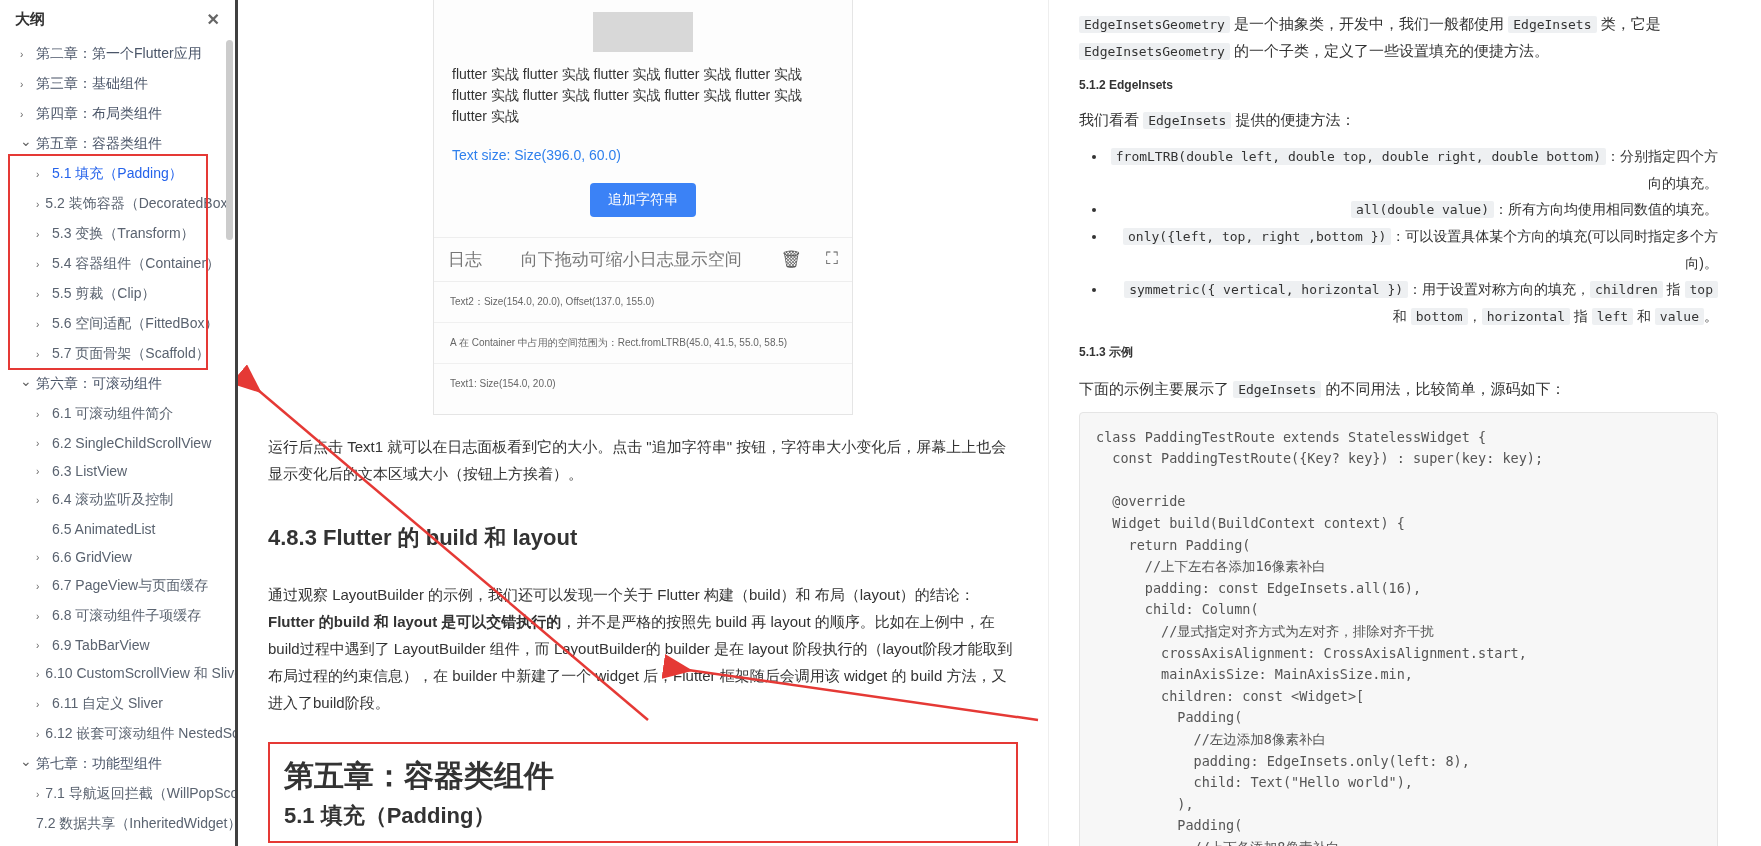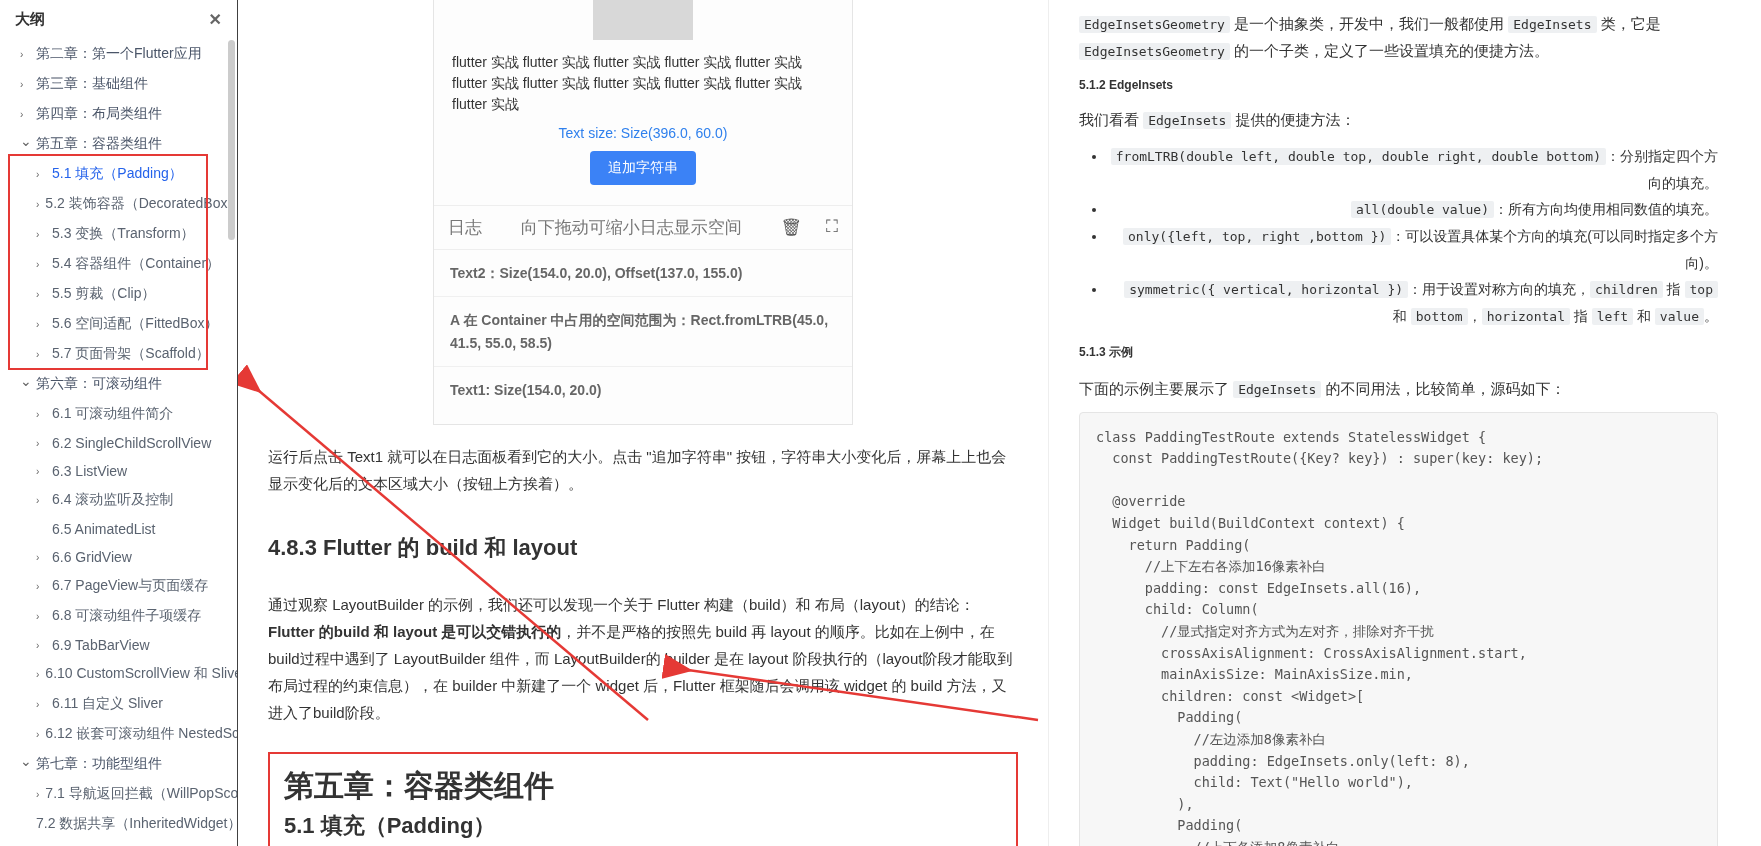--- a/index.html
+++ b/index.html
@@ -9,21 +9,21 @@
       color: #333;
       background: #fff;
       display: flex;
       width: 1761px;
       height: 846px;
       overflow: hidden;
     }
     
     .sidebar {
       width: 238px;
-      border-right: 1px solid #404040;
+      border-right: 3px solid #404040;
       overflow-y: auto;
       flex-shrink: 0;
       position: relative;
       padding-bottom: 10px;
     }
     .sidebar-header {
       display: flex;
       justify-content: space-between;
       align-items: center;
       padding: 10px 15px;
@@ -67,37 +67,37 @@
     .col-left { width: 810px; display: flex; flex-direction: column; }
     .col-right { width: 700px; border-left: 1px solid #eee; }
 
     
     .phone-shell {
       margin: 0 auto;
       width: 420px;
       background: #fdfdfd;
       border: 1px solid #e5e5e5;
       border-top: none;
-      padding: 0 0 10px 0;
+      padding: 12px 0 10px 0;
     }
     .phone-inner { padding: 0 18px; }
     .gray-block { width: 100px; height: 40px; background: #d8d8d8; margin: 0px auto 12px; }
     .wrap-text { color: #333; font-size: 14px; line-height: 1.5; text-align: left; }
-    .size-line { text-align: center; color: #2f80ed; margin: 10px 0; font-size: 14px;}
+    .size-line { text-align: left; color: #2f80ed; margin: 20px 0; font-size: 14px;}
     .blue-btn {
       display: block; margin: 8px auto 20px; padding: 8px 18px;
       background: #3b82f6; color: #fff; border: none; border-radius: 4px; font-size: 14px;
     }
     .log-bar {
       display: flex; align-items: center; justify-content: space-between;
       padding: 10px 14px; border-top: 1px solid #eee; border-bottom: 1px solid #eee;
       color: #777; font-size: 17px;
     }
     .log-bar .icons { display: flex; gap: 24px; color: #555; }
-    .log-row { padding: 12px 16px; border-bottom: 1px solid #f0f0f0; color: #666; font-size: 14px; line-height:1.6;font-weight:bold;}
+    .log-row { padding: 12px 16px; border-bottom: 1px solid #f0f0f0; color: #666; font-size: 10px; line-height:1.6;}
 
     
     .para { margin: 18px 0; line-height: 1.8; font-size: 15px; color: #333;}
     .h3 { font-size: 22px; font-weight: bold; margin: 18px 0 10px; }
     .h1 { font-size: 30px; font-weight: bold; }
     .h2 { font-size: 22px; font-weight: bold; margin-top: 4px;}
     b { font-weight: bold; }
     code { font-family: "SF Mono", Consolas, monospace; background: #eef0f2; padding: 1px 5px; border-radius: 2px; font-size: 13px;}
 
     .redbox-article {

